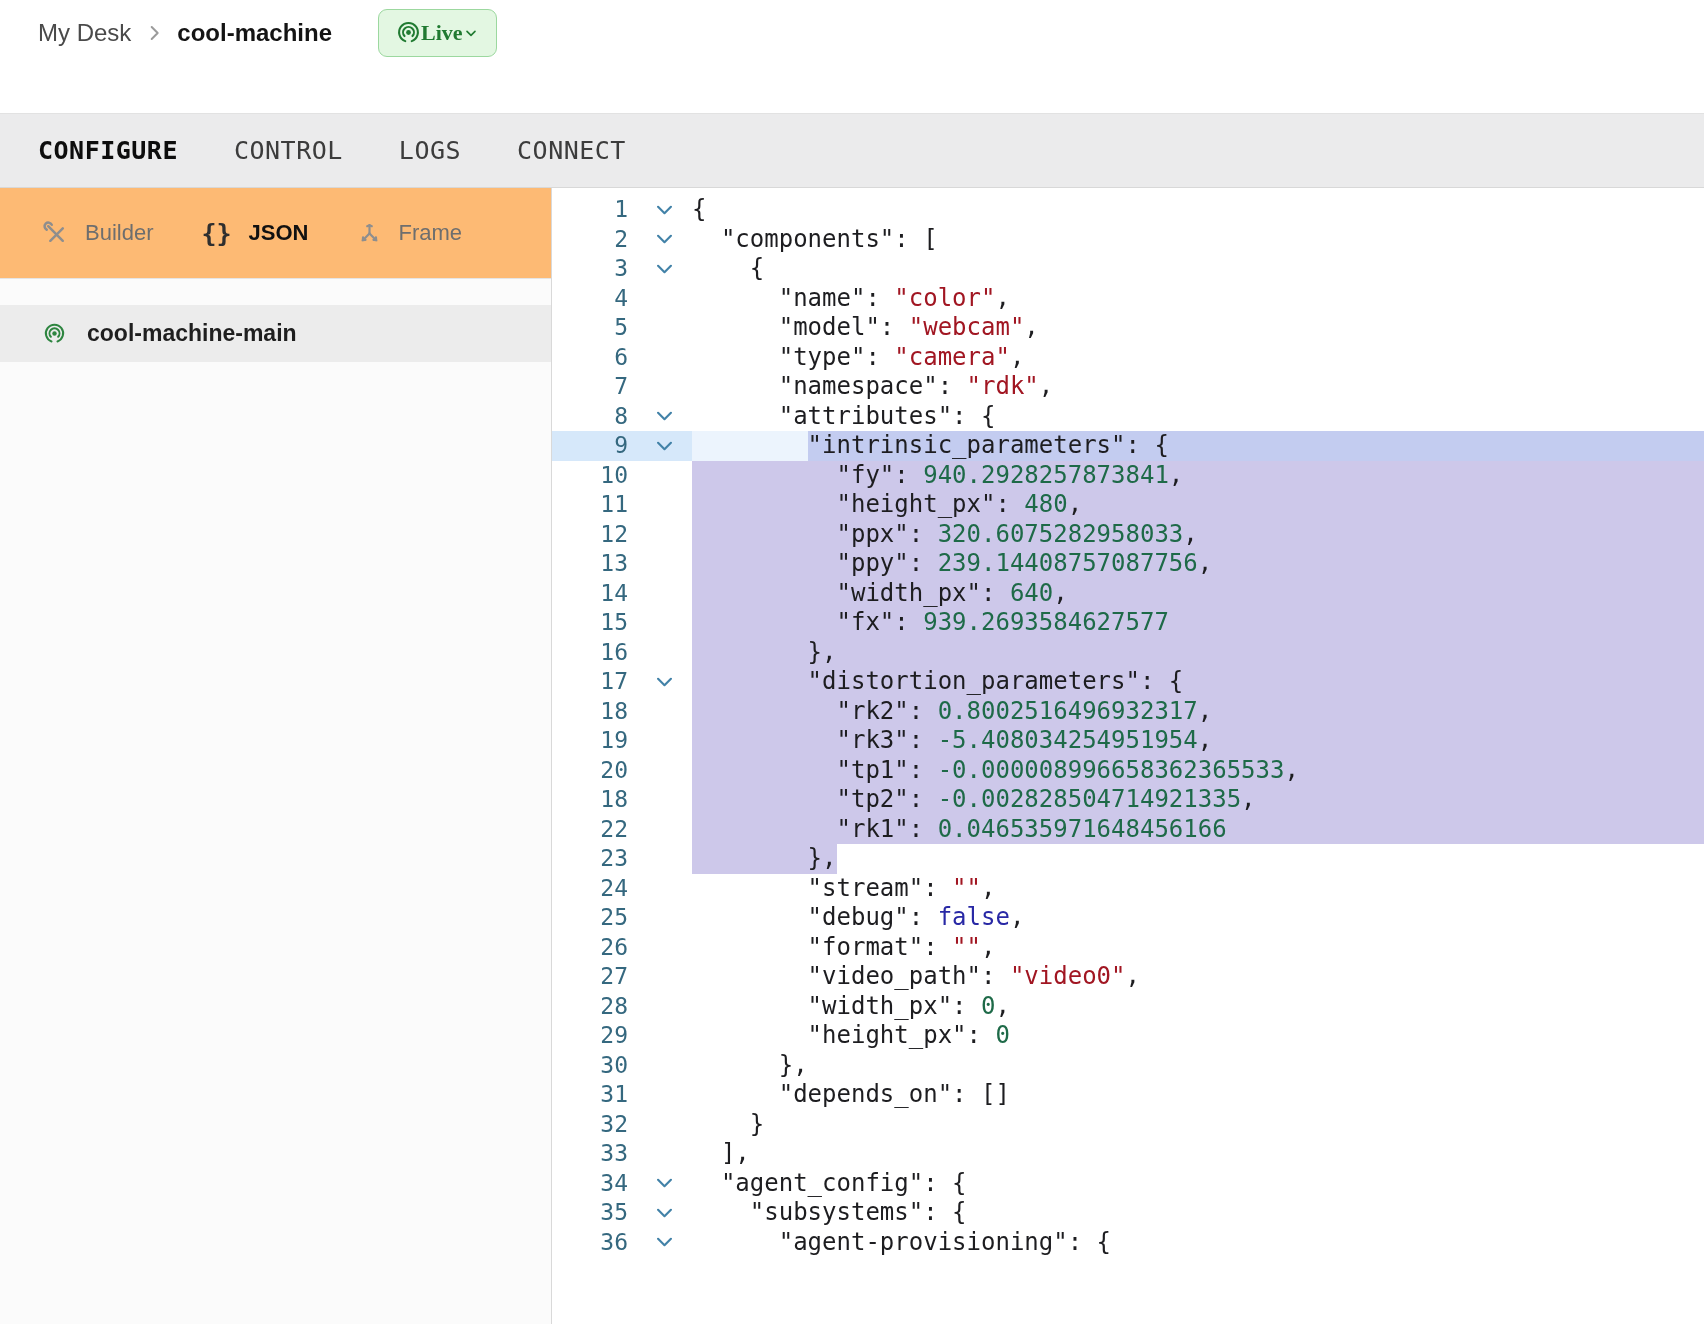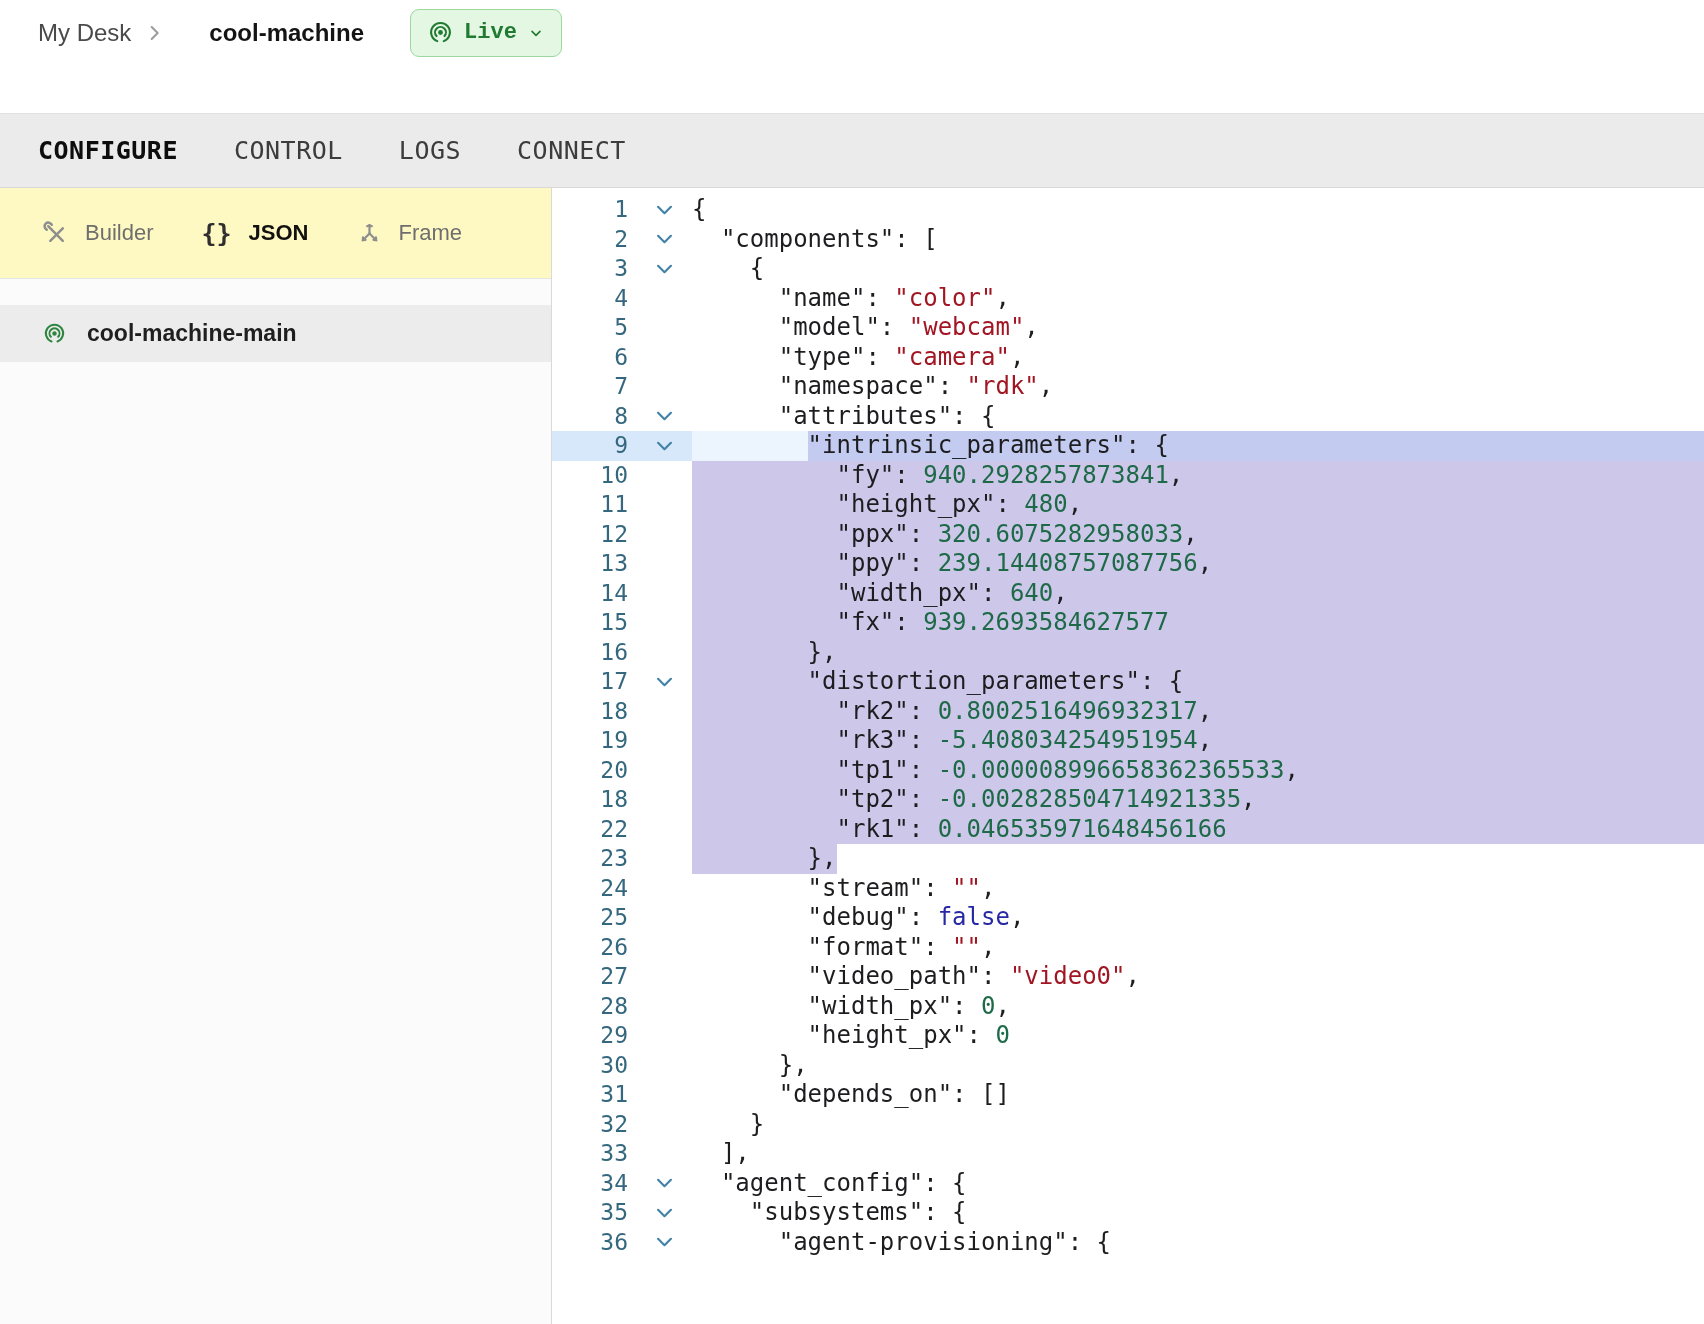--- a/index.html
+++ b/index.html
@@ -14,41 +14,41 @@
   html,body{margin:0;padding:0;}
   body{
     width:1704px;height:1324px;overflow:hidden;background:#fff;
     font-family:"Liberation Sans",sans-serif;color:#1d1d20;
   }
   
   .header{height:65px;display:flex;align-items:center;padding-left:38px;background:#fff;}
   .breadcrumb{display:flex;align-items:center;font-size:24px;}
   .crumb-root{color:#4a4a4a;cursor:pointer;}
   .crumb-chevron{margin:0 12px;display:flex;align-items:center;}
-  .machine-name{color:#141414;font-weight:700;margin-left:32px;}
+  .machine-name{color:#141414;font-weight:700;}
   .live-badge{
-    margin-left:46px;display:flex;align-items:center;gap:11px;
+    margin-left:46px;display:flex;align-items:center;gap:0;
     height:48px;padding:0 17px;border-radius:9px;cursor:pointer;
     background:var(--live_bg);border:1.5px solid var(--live_border);color:var(--live_text);
-    font-family:Liberation Mono, monospace;font-size:22px;font-weight:600;
+    font-family:Liberation Serif, serif;font-size:22px;font-weight:600;
   }
   
   .tabbar{
     height:75px;background:var(--tabbar_bg);
     border-top:1px solid #e2e2e2;border-bottom:1px solid #d8d8d8;
     display:flex;align-items:center;padding-left:38px;gap:56px;
     font-family:"DejaVu Sans Mono",monospace;font-size:25px;letter-spacing:.5px;color:#3c3c3c;margin-top:48px;
   }
   .tab{cursor:pointer;}
   .tab.active{color:#0d0d0d;font-weight:700;}
   
   .main{display:flex;height:1172px;}
   .left-panel{width:552px;border-right:1px solid #d9d9d9;background:#fbfbfb;display:flex;flex-direction:column;}
   .mode-bar{
-    height:91px;background:#fef9c3;border-bottom:1px solid #e5e5e5;
+    height:91px;background:#fdba74;border-bottom:1px solid #e5e5e5;
     display:flex;align-items:center;padding-left:43px;gap:48px;flex:none;
   }
   .mode{display:flex;align-items:center;gap:17px;font-size:22px;color:#6e6e6e;cursor:pointer;}
   .mode .icon{display:flex;align-items:center;}
   .mode.active{color:#111;font-weight:700;}
   .braces-glyph{font-family:"DejaVu Sans Mono",monospace;font-size:25px;font-weight:600;color:#2f2f2f;}
   .parts{padding-top:26px;flex:1;background:#fbfbfb;}
   .part-row{
     height:57px;display:flex;align-items:center;gap:21px;padding-left:43px;
     background:var(--selected_row_bg);cursor:pointer;

